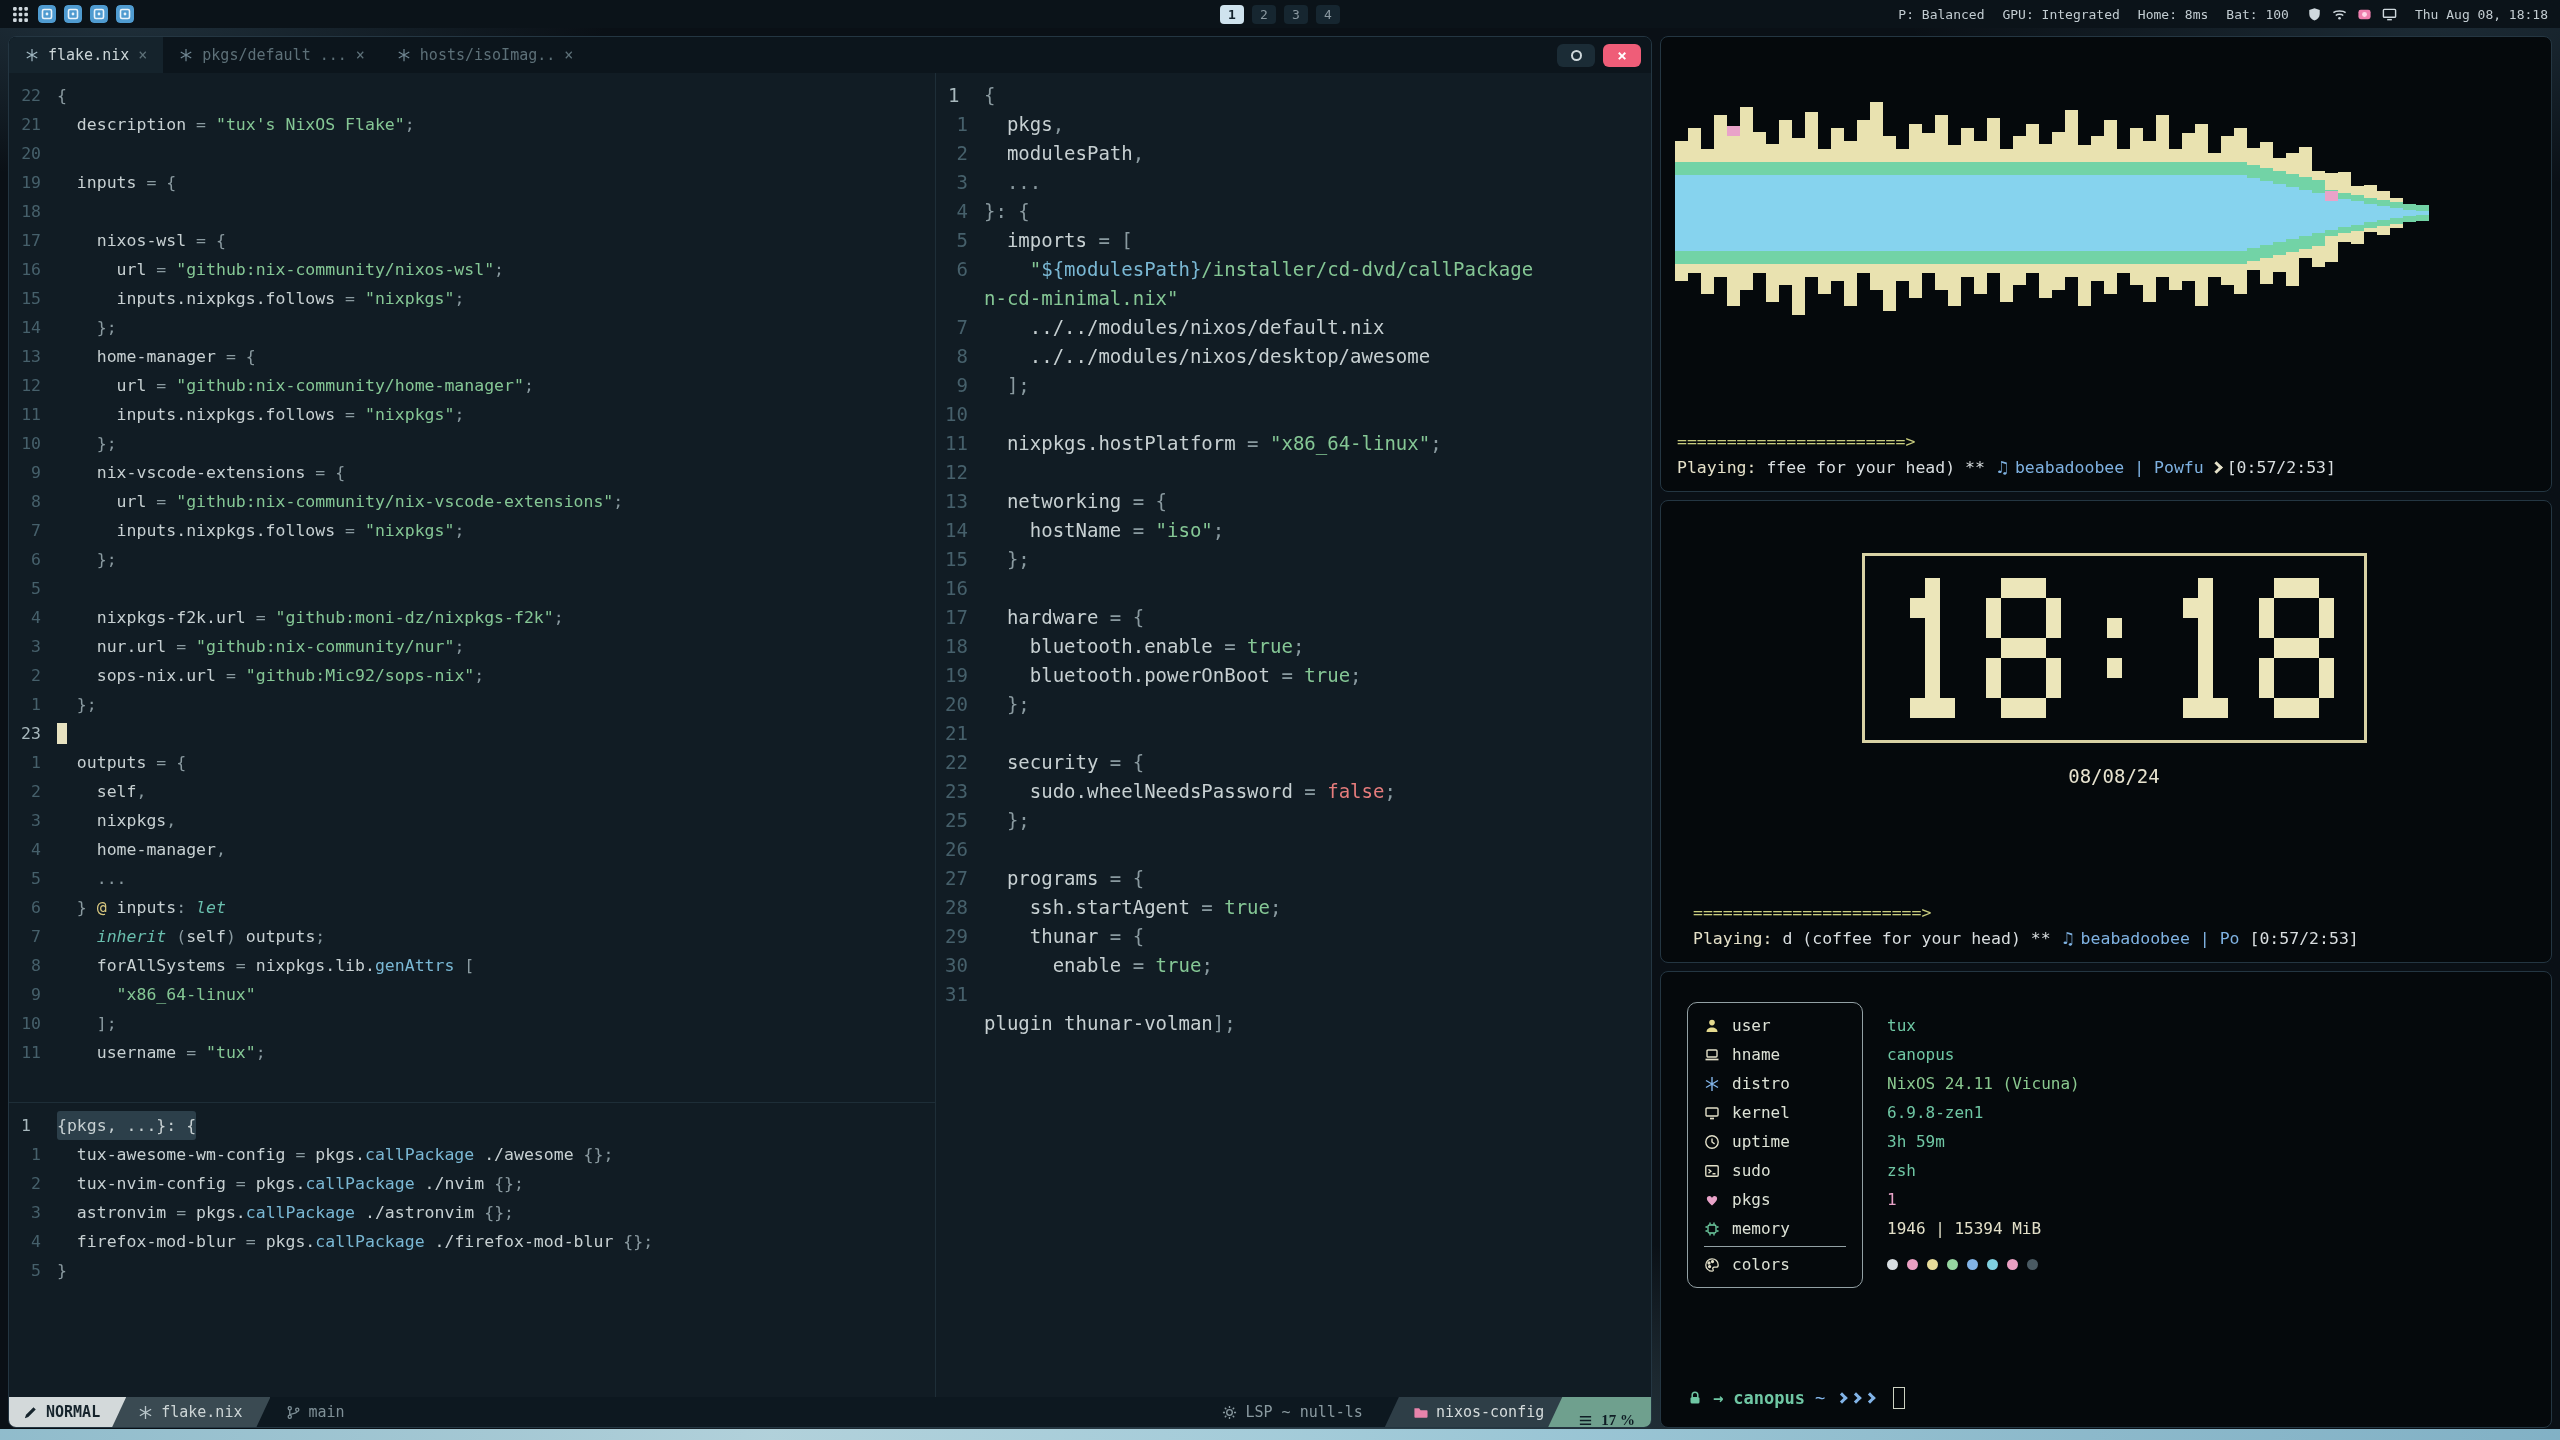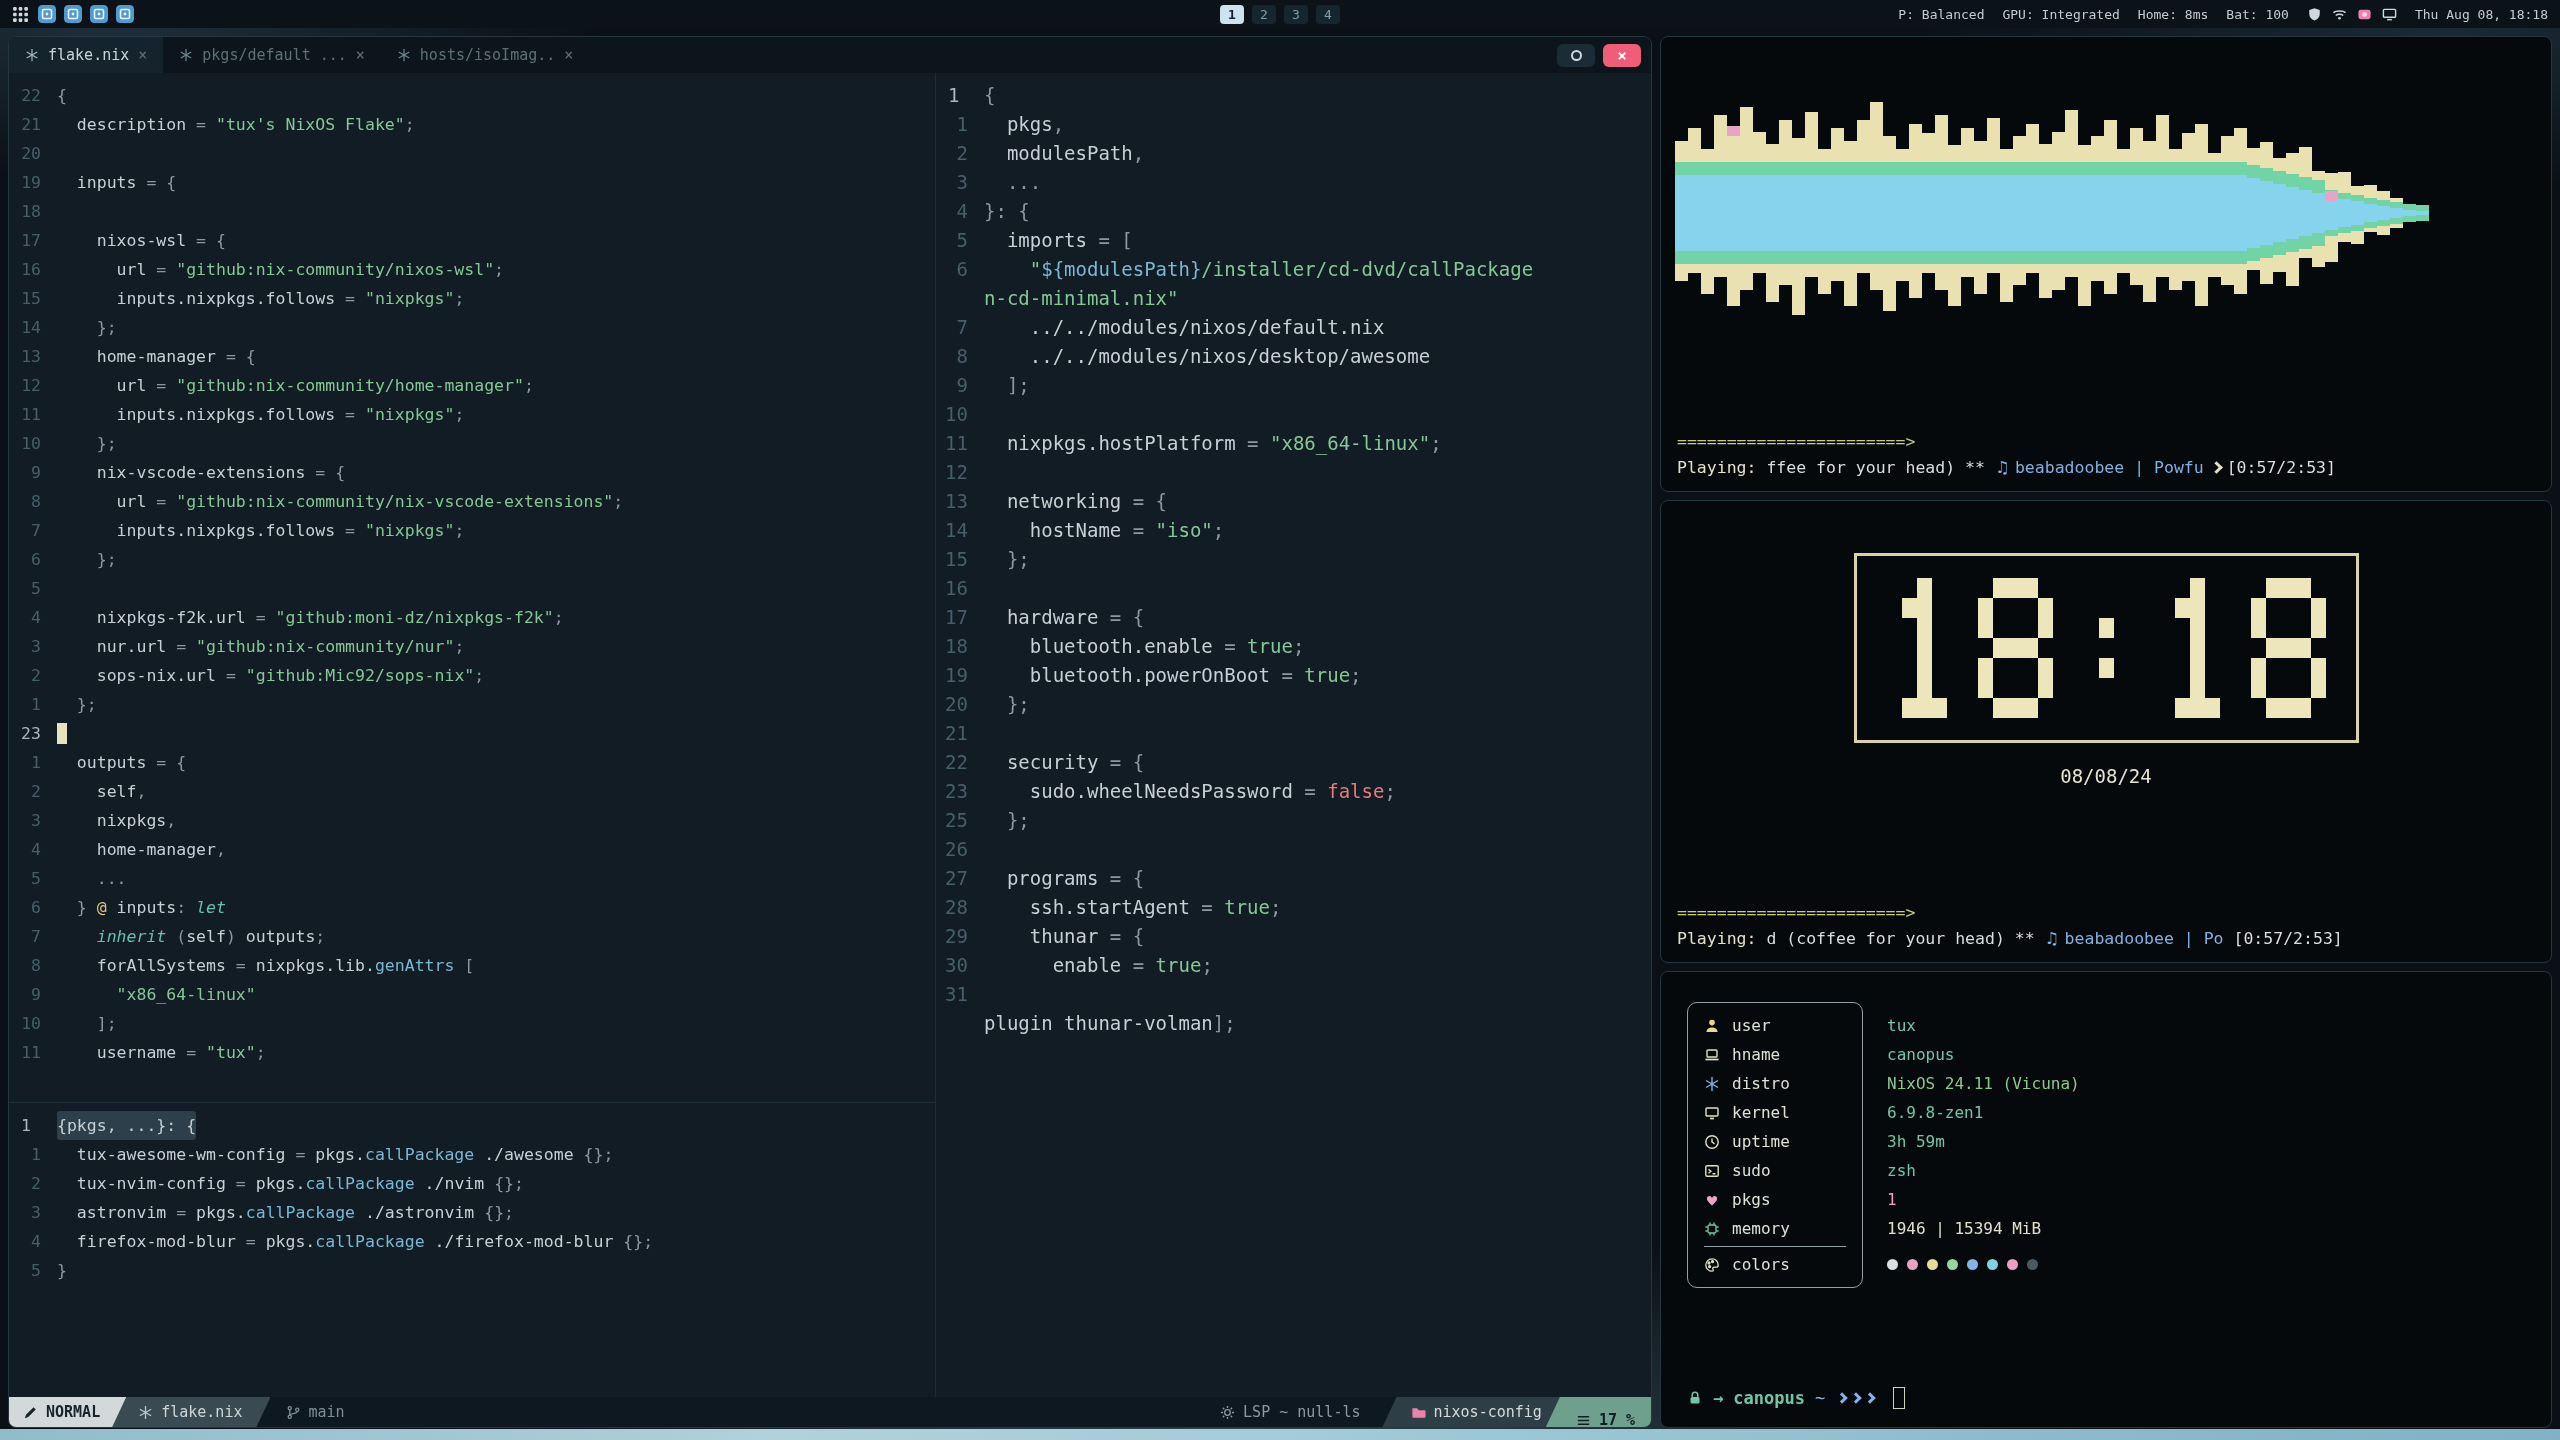--- a/index.html
+++ b/index.html
@@ -77,29 +77,29 @@
   .chip{ display:flex; align-items:center; gap:8px; }
   .chip.mode{ background:#d3d9da; color:#16242c; font-weight:bold; padding:0 26px 0 14px; z-index:3;
     clip-path:polygon(0 0,100% 0,calc(100% - 14px) 100%,0 100%); }
   .chip.file{ background:#3a4a52; color:#cdd5d6; padding:0 28px 0 28px; margin-left:-16px; z-index:2;
     clip-path:polygon(0 0,100% 0,calc(100% - 14px) 100%,0 100%); }
   .branch{ display:flex; align-items:center; gap:7px; color:#7e8f96; margin-left:16px; }
   .lsp{ display:flex; align-items:center; gap:8px; color:#8a9aa0; margin-right:22px; }
   .chip.proj{ background:#2e3e47; color:#d5dbdc; padding:0 20px 0 28px; margin-right:-16px; z-index:1;
     clip-path:polygon(14px 0,100% 0,100% 100%,0 100%); }
   .chip.pct{ background:#6fa08e; color:#0f1d25; font-weight:bold; padding:16px 16px 0 30px; z-index:2;
-    clip-path:polygon(14px 0,100% 0,100% 100%,0 100%); }
+    clip-path:polygon(14px 0,100% 0,100% 100%,0 100%);font-family:Liberation Serif, serif; }
   .sico{ width:15px; height:15px; display:inline-flex; }
   .sico svg{ width:100%; height:100%; }
 
   
   .rightcol{ flex:1; display:flex; flex-direction:column; gap:8px; }
   .blackwin{ background:#05090c; display:flex; flex-direction:column; }
   .win-vis{ height:456px; flex:none; }
-  .win-clock{ height:463px; flex:none; }
+  .win-clock{ height:463px; flex:none;padding-left:16px; }
   .win-fetch{ flex:1; }
 
   #wave{ position:relative; height:320px; width:760px; margin:16px 0 0 14px; flex:none; }
   .wb{ position:absolute; width:13px; }
   .wb-blue{ background:#86d3ee; } .wb-green{ background:#72d3a6; }
   .wb-cream{ background:#e9e2b0; } .wb-pink{ background:#e9a3c9; }
 
   .win-bottom{ margin-top:auto; padding:0 16px 14px; display:flex; flex-direction:column; gap:7px; }
   .arrows{ color:#c9cd7f; font-size:16.5px; white-space:pre; }
   .playing{ font-size:16.5px; white-space:pre; display:flex; align-items:center; }

